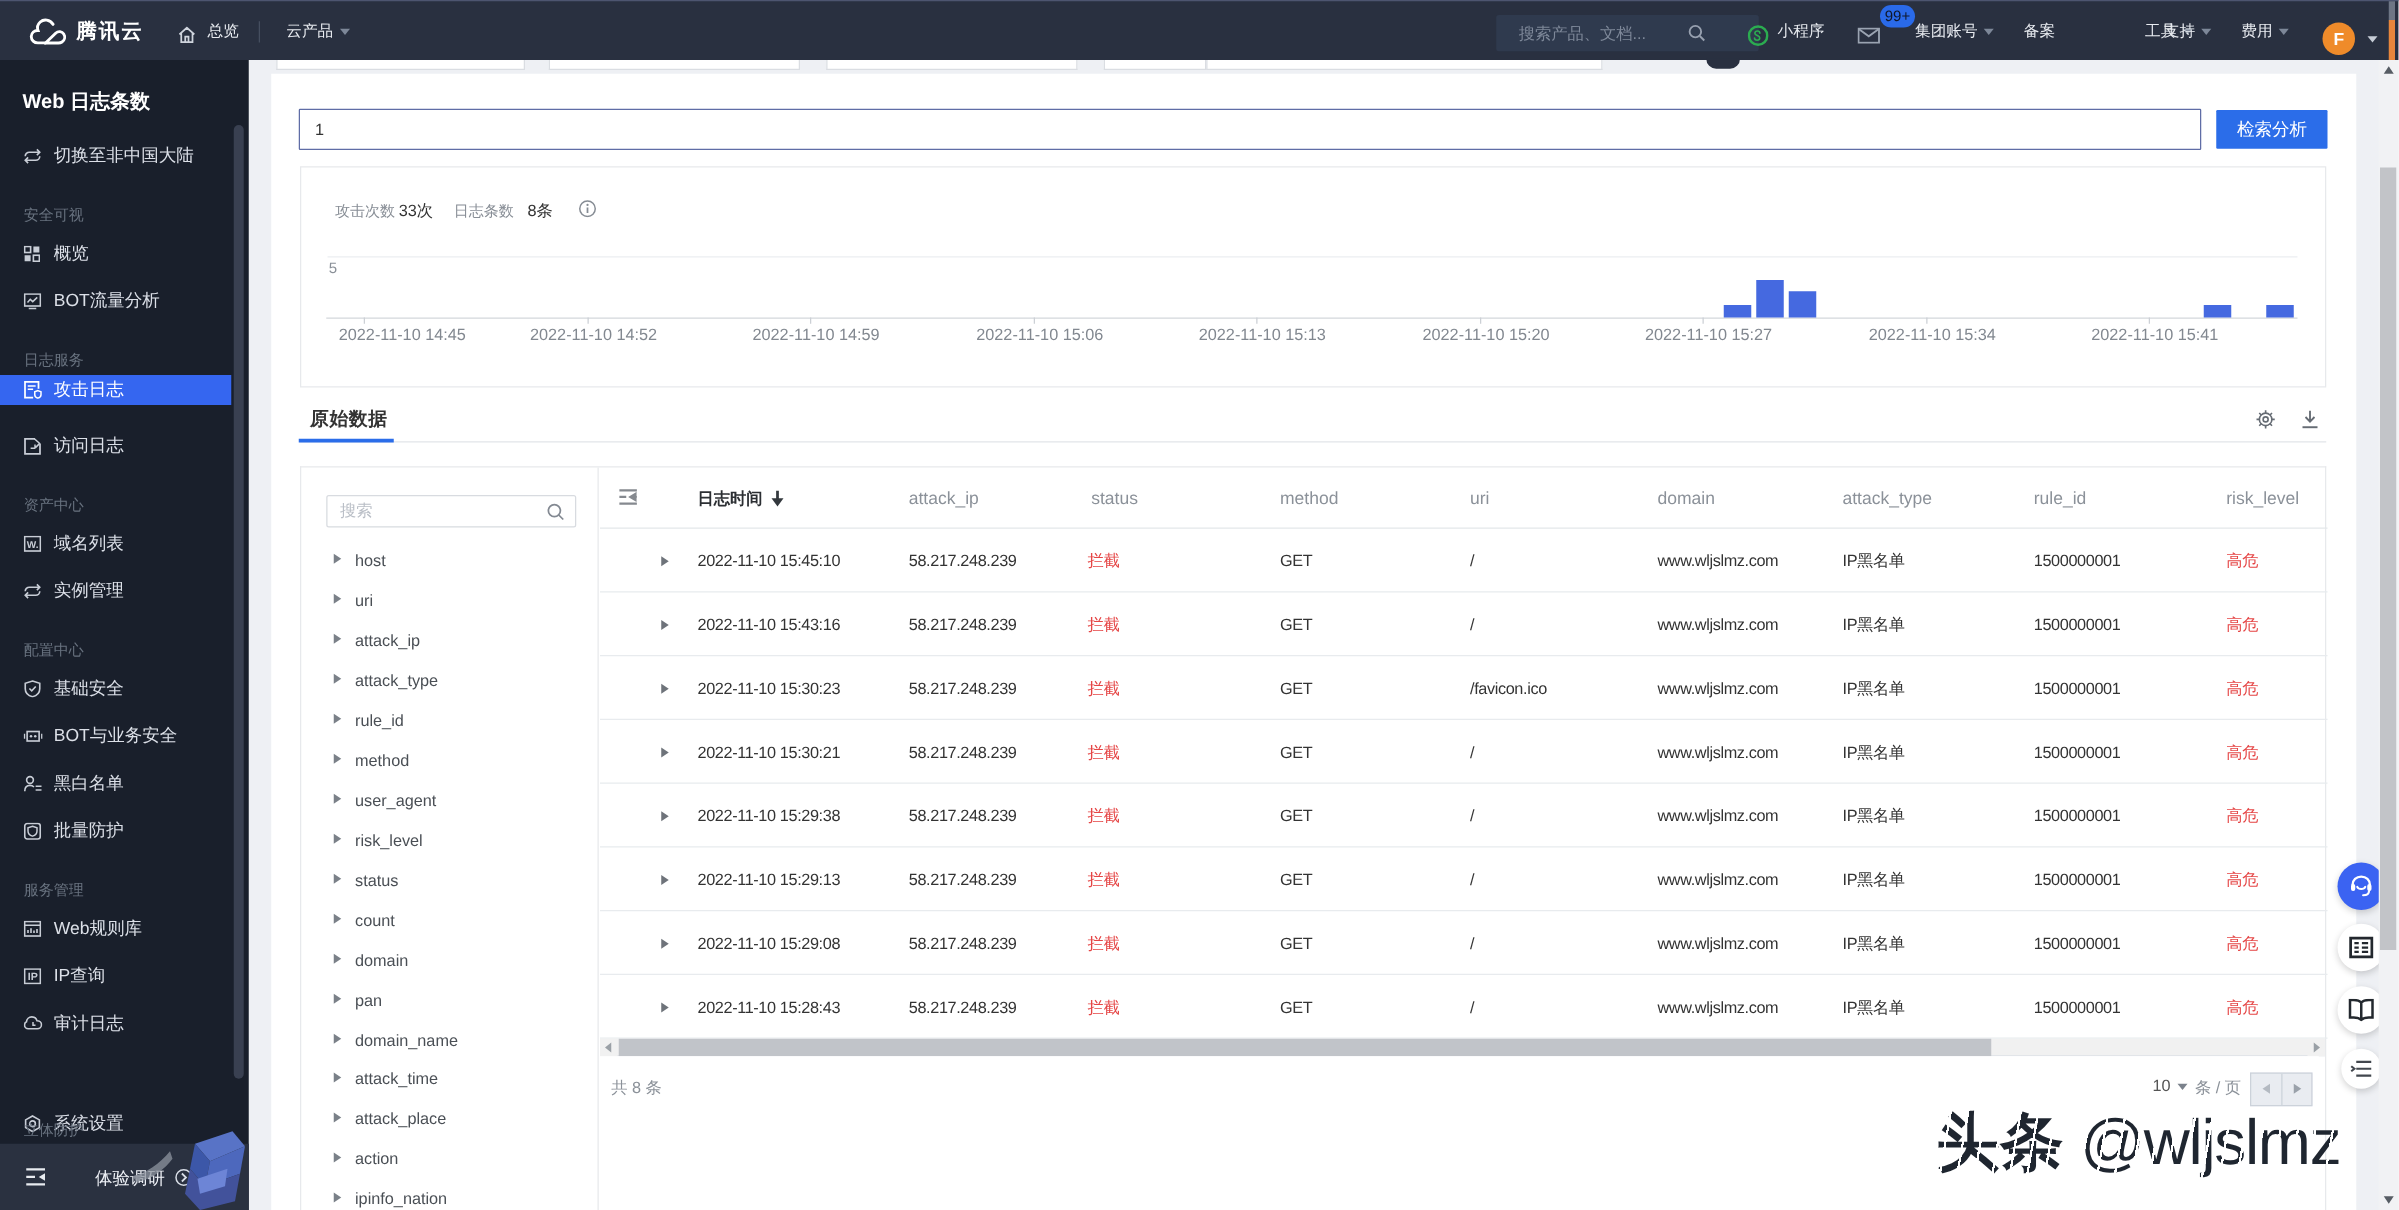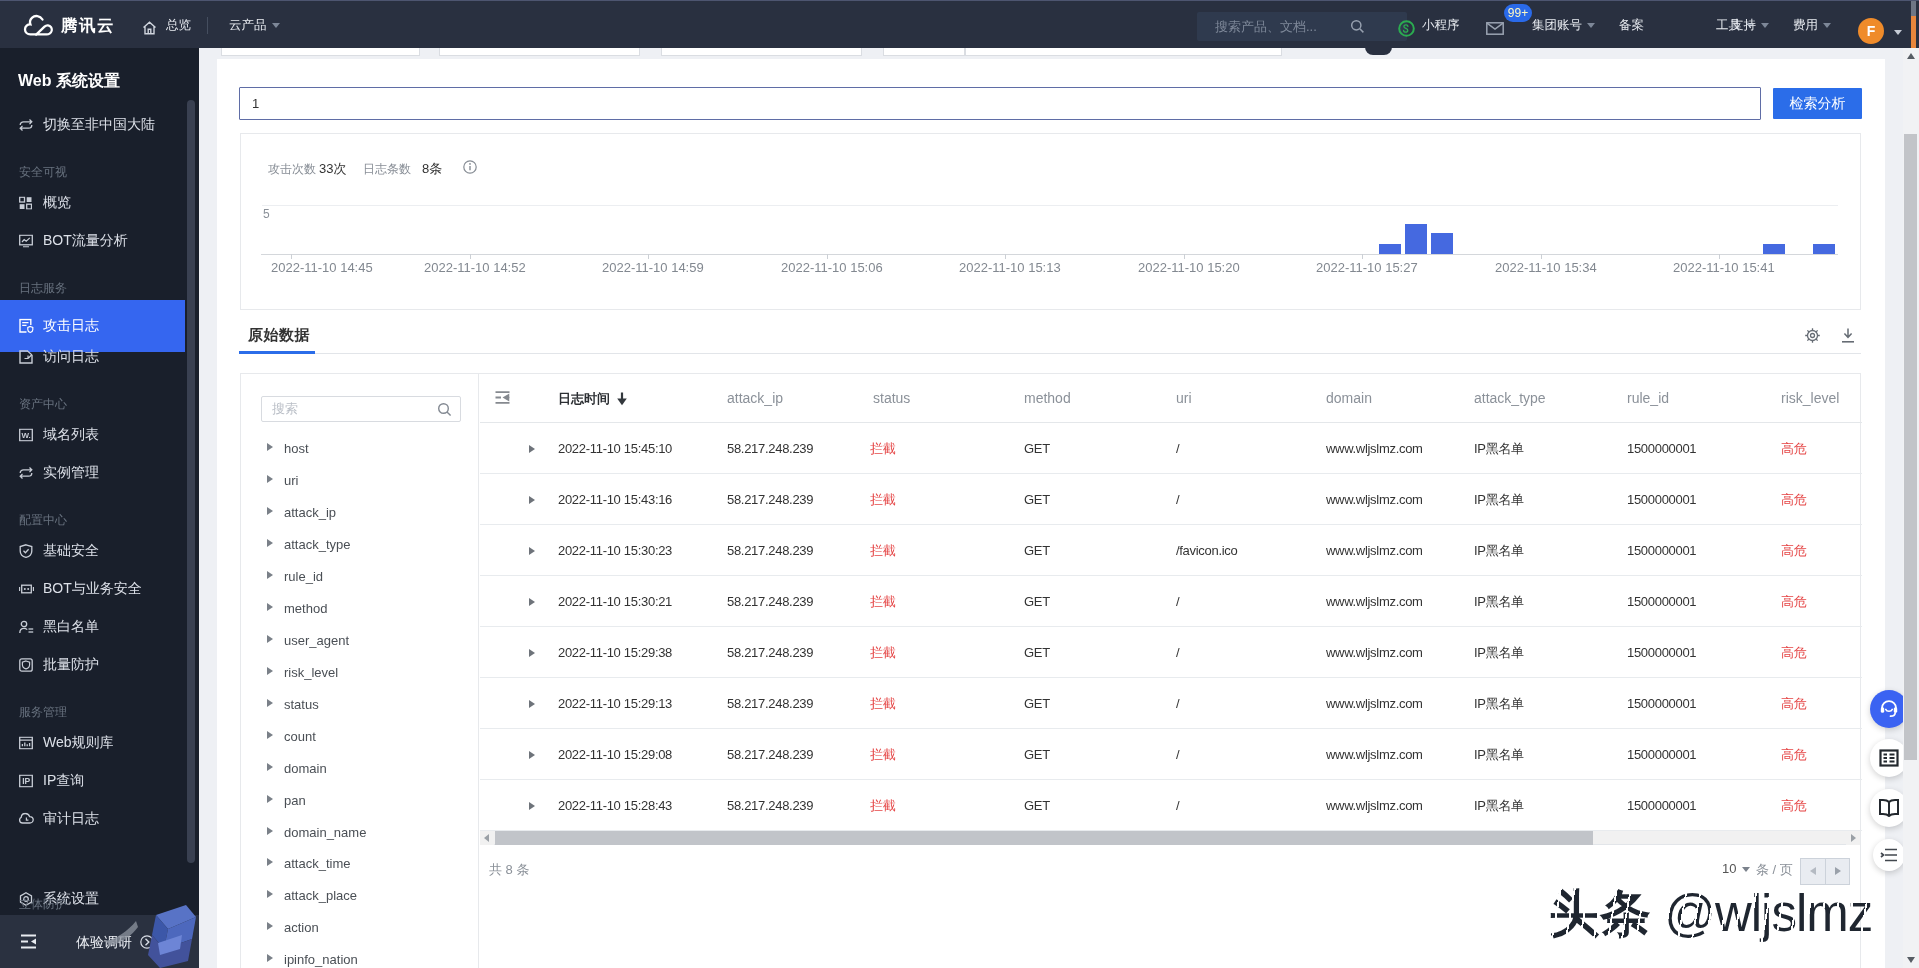--- a/index.html
+++ b/index.html
@@ -96,34 +96,34 @@
     </div>
     <svg class="abs" style="left:1398px;top:19px;" width="17" height="17" viewBox="0 0 17 17">
       <circle cx="8.5" cy="8.5" r="7.3" fill="none" stroke="#2bac50" stroke-width="2"></circle>
       <path d="M5.6 10.4 C5.6 11.6 6.6 12.2 7.7 12.2 C8.9 12.2 9.8 11.5 9.8 10.4 C9.8 8 5.9 8.9 5.9 6.6 C5.9 5.5 6.8 4.8 7.9 4.8 C9 4.8 9.9 5.5 9.9 6.6" fill="none" stroke="#2bac50" stroke-width="1.3" stroke-linecap="round"></path>
     </svg>
     <div class="itm" style="left:1422px;">小程序</div>
     <svg class="abs" style="left:1486px;top:21px;" width="18" height="13" viewBox="0 0 18 13">
       <rect x="0.8" y="0.8" width="16.4" height="11.4" fill="none" stroke="#9aa3b1" stroke-width="1.5"></rect>
       <path d="M1 1.2 L9 7 L17 1.2" fill="none" stroke="#9aa3b1" stroke-width="1.5"></path>
     </svg>
-    <div class="abs" style="left:1504px;top:3px;width:28px;height:18px;background:#2a6ae9;border-radius:9px;color:#fef9c3;font-size:12px;text-align:center;line-height:18px;">99+</div>
+    <div class="abs" style="left:1504px;top:3px;width:28px;height:18px;background:#2a6ae9;border-radius:9px;color:#0f172a;font-size:12px;text-align:center;line-height:18px;">99+</div>
     <div class="itm" style="left:1532px;">集团账号<span class="caret"></span></div>
     <div class="itm" style="left:1619px;">备案</div>
     <div class="itm" style="left:1668px;margin-left:48px;">工具<span class="caret"></span></div>
     <div class="itm" style="left:1731px;">支持<span class="caret"></span></div>
     <div class="itm" style="left:1793px;">费用<span class="caret"></span></div>
     <div class="abs" style="left:1858px;top:17px;width:26px;height:26px;border-radius:50%;background:#ef8b2a;color:#fff;font-size:14px;font-weight:bold;text-align:center;line-height:26px;">F</div>
     <div class="abs" style="left:1889px;top:22px;"><span class="caret" style="border-top-color:#c6ccd6;"></span></div>
     <div class="abs" style="left:1911px;top:0;width:5px;height:15px;background:#6e7685;"></div>
     <div class="abs" style="left:1911px;top:15px;width:5px;height:33px;background:#e8863c;"></div>
     <div class="abs" style="left:1365px;top:46px;width:27px;height:8px;background:#293040;border-radius:0 0 12px 12px;"></div>
   </div>
   <div id="sidebar">
-    <div class="title">Web 系统设置</div>
+    <div class="title">Web 日志条数</div>
     <div class="sitem" style="top:58px;">
         <svg width="14" height="14" viewBox="0 0 14 14">
           <path d="M10.5 1.5 L12.8 3.8 L10.5 6.1 M12.6 3.8 L4.5 3.8 C2.6 3.8 1.2 5.2 1.2 7 M3.5 12.5 L1.2 10.2 L3.5 7.9 M1.4 10.2 L9.5 10.2 C11.4 10.2 12.8 8.8 12.8 7" fill="none" stroke="#c8cdd6" stroke-width="1.3"></path>
         </svg>
         <span class="txt">切换至非中国大陆</span>
       </div>
     <div class="ssec" style="top:116px;">安全可视</div>
     <div class="sitem" style="top:136px;">
         <svg width="13" height="13" viewBox="0 0 13 13">
           <rect x="0.7" y="0.7" width="4.8" height="4.8" fill="none" stroke="#c8cdd6" stroke-width="1.3"></rect>
@@ -135,21 +135,21 @@
       </div>
     <div class="sitem" style="top:174px;">
         <svg width="14" height="13" viewBox="0 0 14 13">
           <rect x="0.7" y="0.7" width="12.6" height="9.6" fill="none" stroke="#c8cdd6" stroke-width="1.3"></rect>
           <path d="M3 7.5 L5.2 5 L7.2 6.8 L10.8 3.4" fill="none" stroke="#c8cdd6" stroke-width="1.2"></path>
           <line x1="4" y1="12.4" x2="10" y2="12.4" stroke="#c8cdd6" stroke-width="1.3"></line>
         </svg>
         <span class="txt">BOT流量分析</span>
       </div>
     <div class="ssec" style="top:232px;">日志服务</div>
-    <div class="sitem sactive" style="top:252px;height:52px;">
+    <div class="sitem sactive" style="top:252px;height:24px;">
         <svg width="15" height="15" viewBox="0 0 15 15">
           <path d="M11.8 6.5 L11.8 1 L1 1 L1 13.5 L7.5 13.5" fill="none" stroke="#fff" stroke-width="1.4"></path>
           <line x1="3.2" y1="4.2" x2="9.5" y2="4.2" stroke="#fff" stroke-width="1.2"></line>
           <line x1="3.2" y1="6.8" x2="7.5" y2="6.8" stroke="#fff" stroke-width="1.2"></line>
           <path d="M11.3 8 L13.8 9 L13.8 11.2 C13.8 12.6 12.6 13.6 11.3 14 C10 13.6 8.8 12.6 8.8 11.2 L8.8 9 Z" fill="none" stroke="#fff" stroke-width="1.2"></path>
         </svg>
         <span class="txt">攻击日志</span>
       </div>
     <div class="sitem" style="top:290px;">
         <svg width="14" height="14" viewBox="0 0 14 14">

